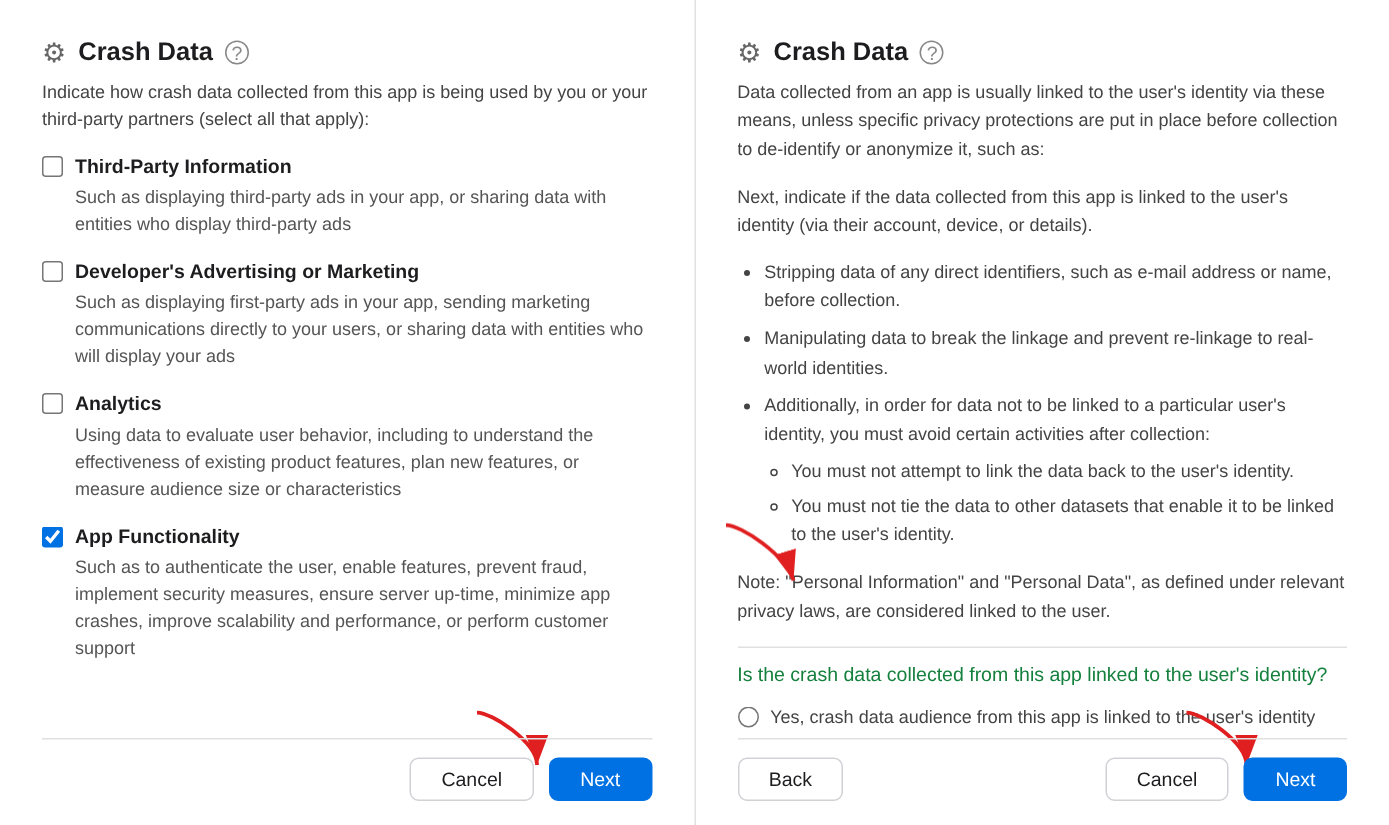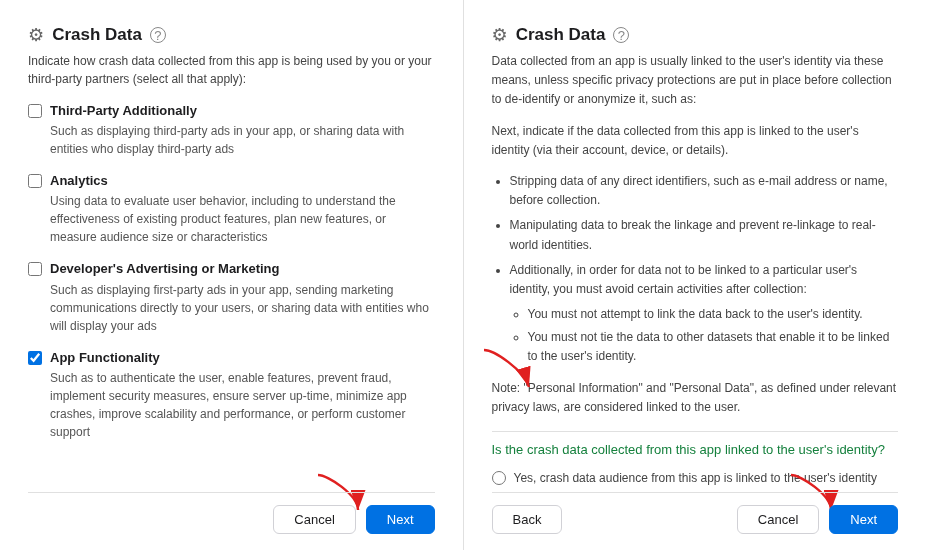--- a/index.html
+++ b/index.html
@@ -197,38 +197,38 @@
       <span class="gear-icon">⚙</span>
       <span class="panel-title">Crash Data</span>
       <span class="help-icon">?</span>
     </div>
     <div class="panel-subtitle">Indicate how crash data collected from this app is being used by you or your third-party partners (select all that apply):</div>
     <div class="panel-body">
 
       <div class="checkbox-item">
         <input type="checkbox" id="cb-tpa" style="">
         <div>
-          <div class="checkbox-label">Third-Party Additionally</div>
+          <div class="checkbox-label">Third-Party Information</div>
           <div class="checkbox-desc">Such as displaying third-party ads in your app, or sharing data with entities who display third-party ads</div>
+        </div>
+      </div>
+
+      <div class="checkbox-item">
+        <input type="checkbox" id="cb-dam" style="">
+        <div>
+          <div class="checkbox-label">Developer's Advertising or Marketing</div>
+          <div class="checkbox-desc">Such as displaying first-party ads in your app, sending marketing communications directly to your users, or sharing data with entities who will display your ads</div>
         </div>
       </div>
 
       <div class="checkbox-item">
         <input type="checkbox" id="cb-analytics" style="">
         <div>
           <div class="checkbox-label">Analytics</div>
           <div class="checkbox-desc">Using data to evaluate user behavior, including to understand the effectiveness of existing product features, plan new features, or measure audience size or characteristics</div>
-        </div>
-      </div>
-
-      <div class="checkbox-item">
-        <input type="checkbox" id="cb-dam" style="">
-        <div>
-          <div class="checkbox-label">Developer's Advertising or Marketing</div>
-          <div class="checkbox-desc">Such as displaying first-party ads in your app, sending marketing communications directly to your users, or sharing data with entities who will display your ads</div>
         </div>
       </div>
 
 
       <div class="checkbox-item">
         <input type="checkbox" id="cb-af" checked="" style="">
         <div>
           <div class="checkbox-label">App Functionality</div>
           <div class="checkbox-desc">Such as to authenticate the user, enable features, prevent fraud, implement security measures, ensure server up-time, minimize app crashes, improve scalability and performance, or perform customer support</div>
         </div>

